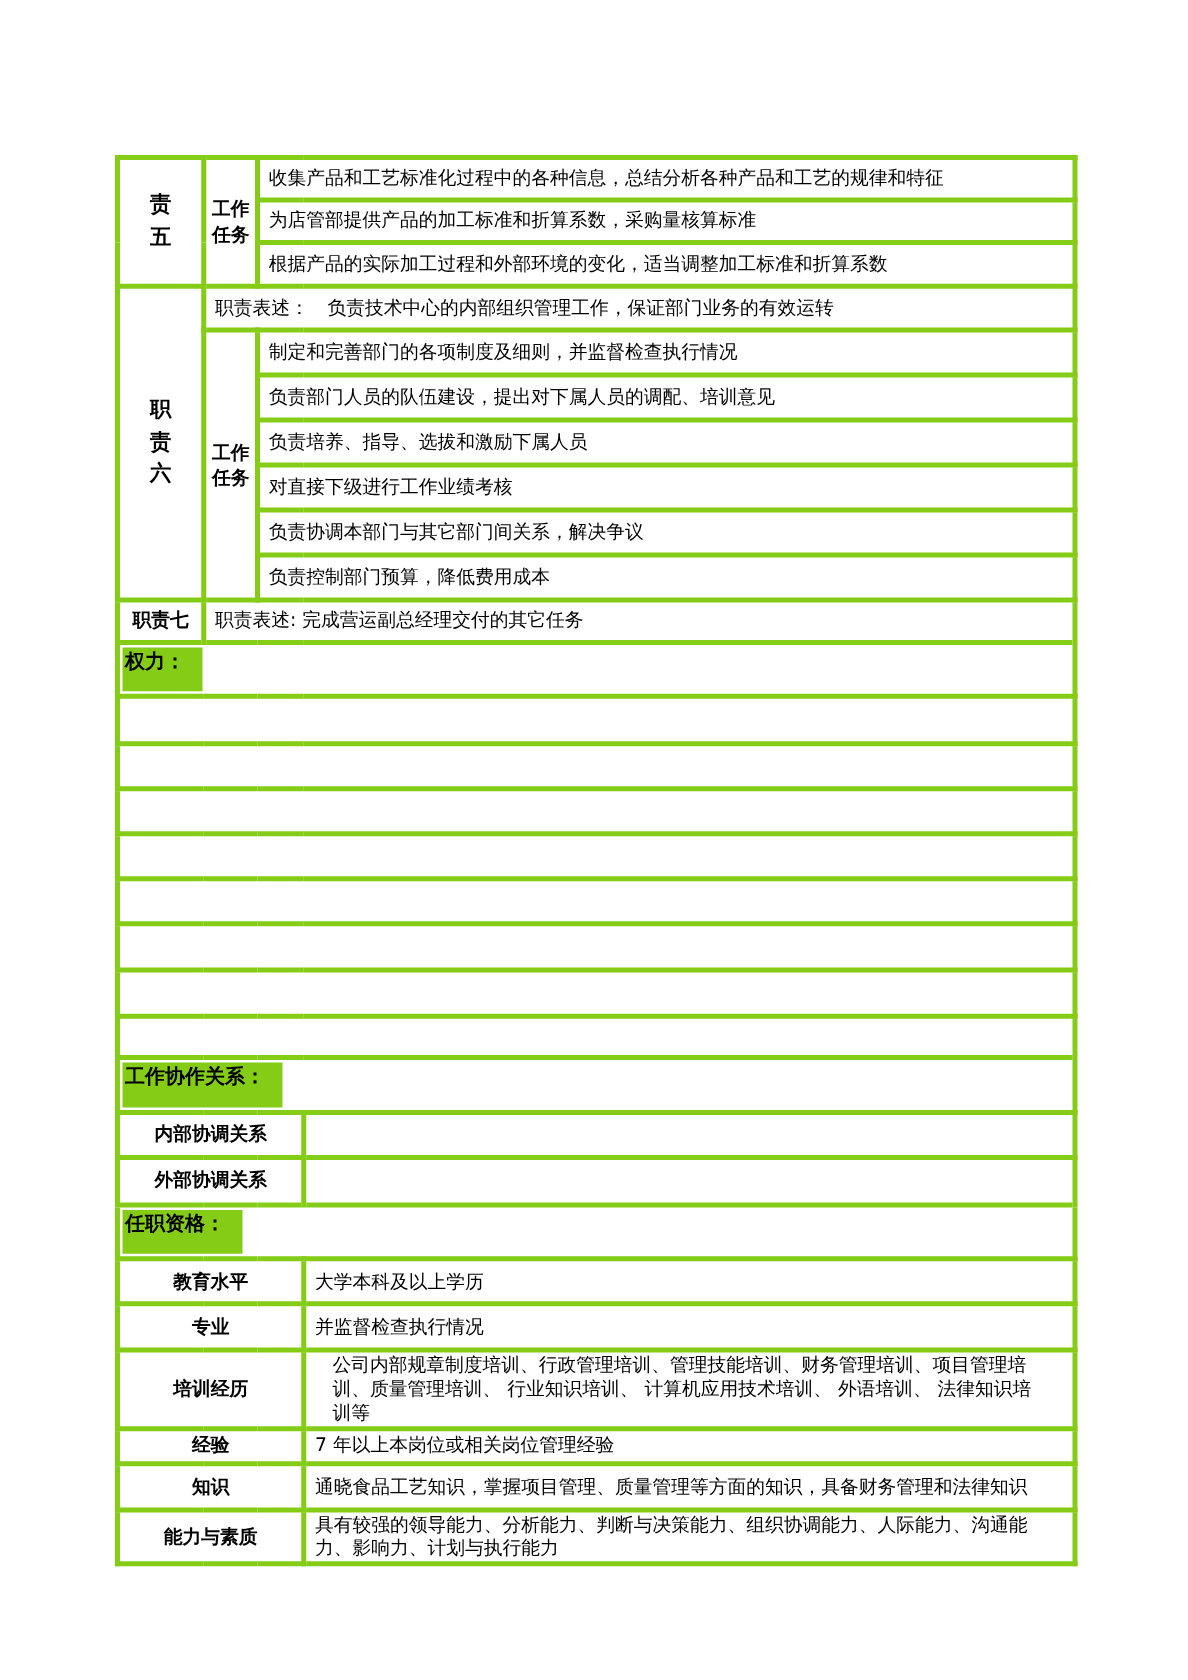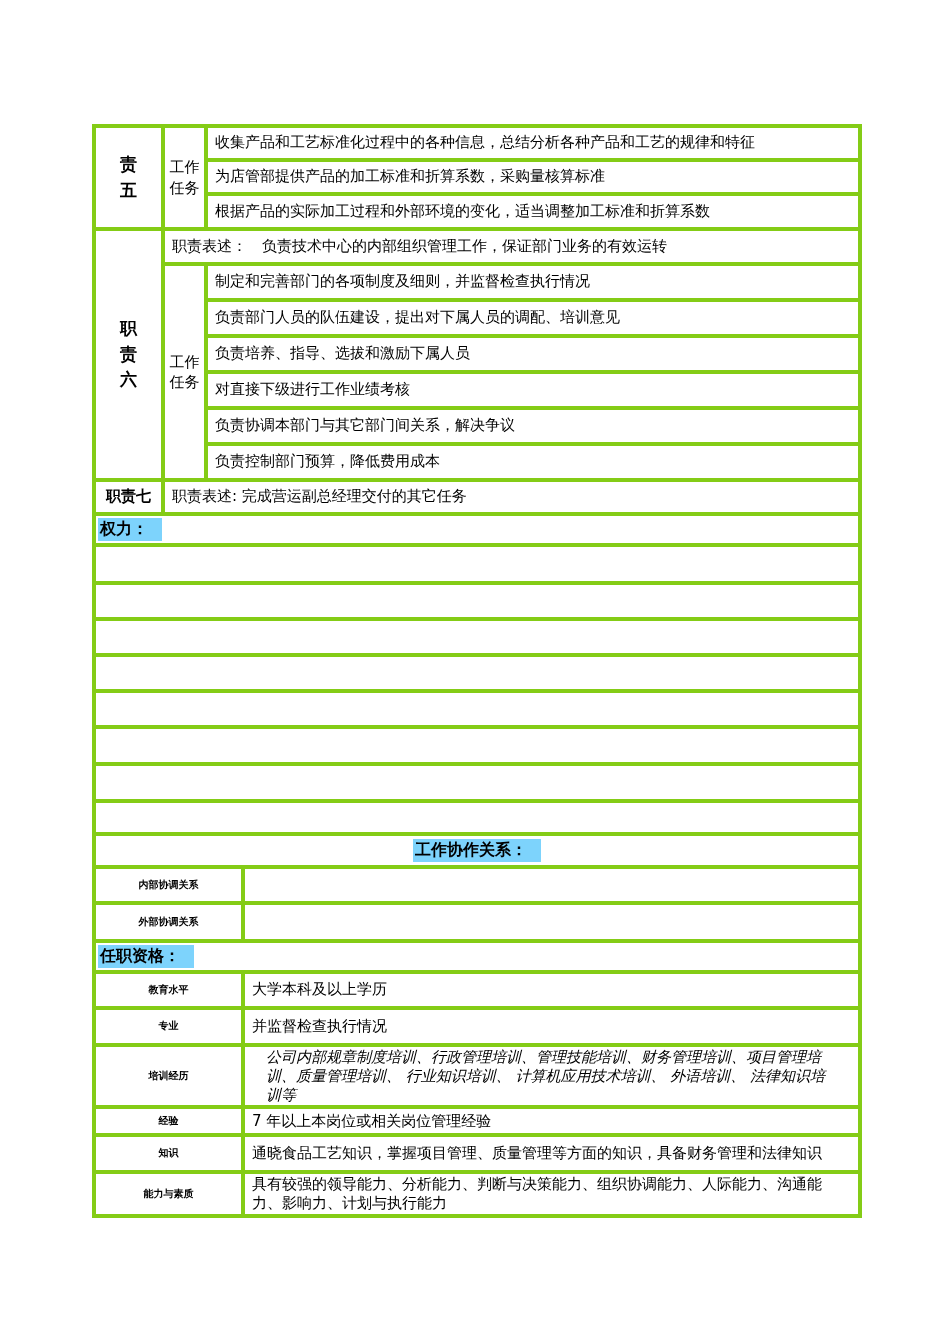--- a/index.html
+++ b/index.html
@@ -17,30 +17,30 @@
     border:4px solid #84cc16;
     padding:2px 7px;
     font-size:15px;
     line-height:1.28;
     vertical-align:middle;
     overflow:hidden;
     word-break:break-all;
   }
   td.c{text-align:center;padding:2px 2px;}
   .bold{font-weight:bold;}
-  .lbl{font-weight:bold;font-size:10px;}
+  .lbl{font-weight:bold;font-size:15px;}
   
   .vstack1{width:1.1em;margin:0 auto;word-break:break-all;line-height:1.5;
            font-size:17px;font-weight:bold;text-align:center;}
   .vstack2{width:2.2em;margin:0 auto;word-break:break-all;line-height:1.35;
-           font-size:15px;font-weight:normal;text-align:center;}
+           font-size:15px;font-weight:bold;text-align:center;}
   tr.thickb > td{border-bottom:2px solid #000;}
   .hl{
-    background:#7dd3fc;font-weight:bold;font-size:16px;
-    padding:1px 14px 1px 2px;display:inline-block;
+    background:#84cc16;font-weight:bold;font-size:16px;
+    padding:1px 14px 14px 2px;display:inline-block;
   }
   .desc{white-space:pre-wrap;}
 </style>
 </head>
 <body>
 
 <div class="sheet">
   <table class="doc">
     <colgroup>
       <col style="width:69px">
@@ -124,21 +124,21 @@
           <td colspan="4"></td>
         </tr>
     <tr style="height:37px">
           <td colspan="4"></td>
         </tr>
     <tr style="height:33px" class="thickb">
           <td colspan="4"></td>
         </tr>
 
     <tr style="height:33px">
-      <td colspan="4" style="padding:2px 2px;text-align:center;">
+      <td colspan="4" style="padding:2px 2px;">
         <span class="hl">工作协作关系：</span>
       </td>
     </tr>
     <tr style="height:36px">
       <td colspan="3" class="c lbl">内部协调关系</td>
       <td></td>
     </tr>
     <tr style="height:38px" class="thickb">
       <td colspan="3" class="c lbl">外部协调关系</td>
       <td></td>
@@ -152,21 +152,21 @@
     <tr style="height:36px">
       <td colspan="3" class="c lbl">教育水平</td>
       <td>大学本科及以上学历</td>
     </tr>
     <tr style="height:37px">
       <td colspan="3" class="c lbl">专业</td>
       <td>并监督检查执行情况</td>
     </tr>
     <tr style="height:40px">
       <td colspan="3" class="c lbl">培训经历</td>
-      <td style="line-height:1.25;padding:1px 21px;font-style:italic;">公司内部规章制度培训、行政管理培训、管理技能培训、财务管理培训、项目管理培训、质量管理培训、 行业知识培训、 计算机应用技术培训、 外语培训、 法律知识培训等</td>
+      <td style="line-height:1.25;padding:1px 21px;">公司内部规章制度培训、行政管理培训、管理技能培训、财务管理培训、项目管理培训、质量管理培训、 行业知识培训、 计算机应用技术培训、 外语培训、 法律知识培训等</td>
     </tr>
     <tr style="height:28px">
       <td colspan="3" class="c lbl">经验</td>
       <td>7 年以上本岗位或相关岗位管理经验</td>
     </tr>
     <tr style="height:37px">
       <td colspan="3" class="c lbl">知识</td>
       <td>通晓食品工艺知识，掌握项目管理、质量管理等方面的知识，具备财务管理和法律知识</td>
     </tr>
     <tr style="height:38px">

